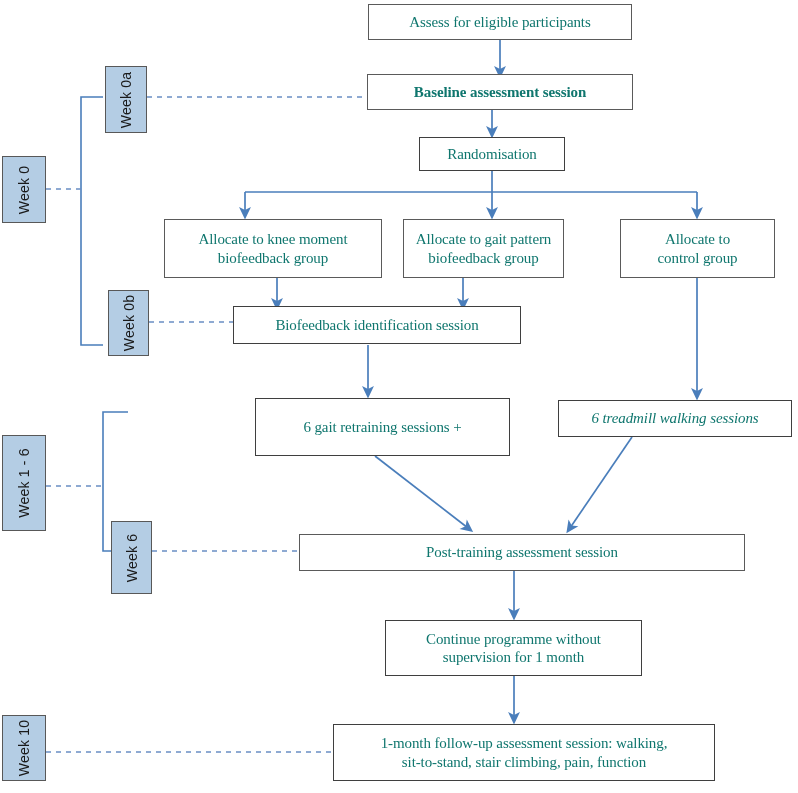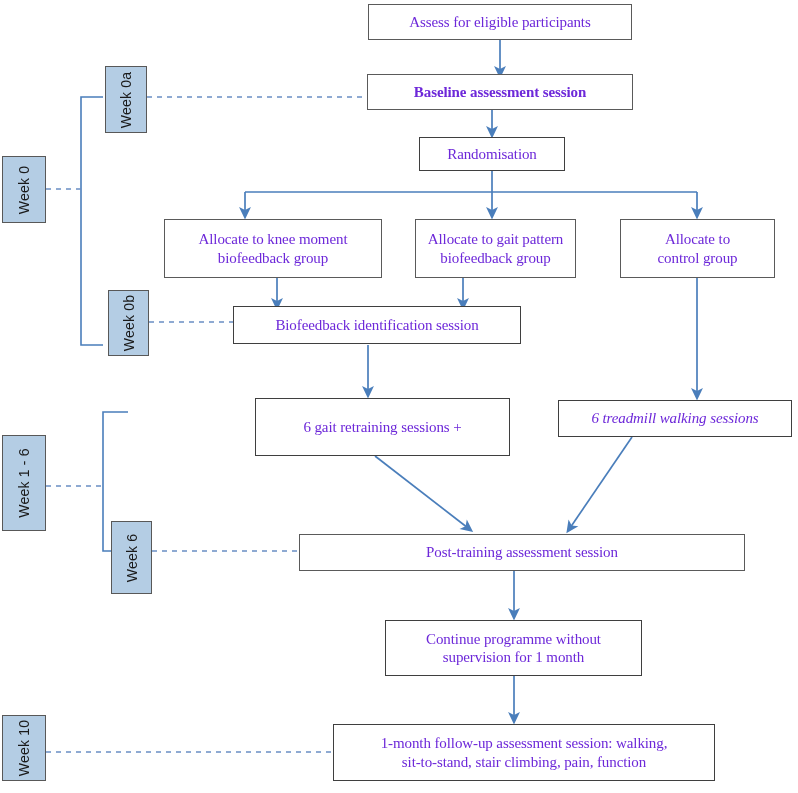--- a/index.html
+++ b/index.html
@@ -27,21 +27,21 @@
   }
   .node {
     position: absolute;
     box-sizing: border-box;
     background: #ffffff;
     border: 1.3px solid #3f3f3f;
     display: flex;
     align-items: center;
     justify-content: center;
     text-align: center;
-    color: #6d28d9;
+    color: #0f766e;
     font-family: "Liberation Serif", "DejaVu Serif", serif;
     font-size: 15px;
     line-height: 1.22;
     letter-spacing: -0.1px;
     padding: 2px 4px;
     z-index: 3;
   }
   .node.thick {
     border: 1.9px solid #5a5a5a;
   }
@@ -159,21 +159,21 @@
     <span>Randomisation</span>
   </div>
 
   <div class="node thick" style="left:164px; top:219px; width:218px; height:59px;">
     <div>
       <div>Allocate to knee moment</div>
       <div>biofeedback group</div>
     </div>
   </div>
 
-  <div class="node thick" style="left:403px; top:219px; width:161px; height:59px;margin-left:12px;">
+  <div class="node thick" style="left:403px; top:219px; width:161px; height:59px;">
     <div>
       <div>Allocate to gait pattern</div>
       <div>biofeedback group</div>
     </div>
   </div>
 
   <div class="node thick" style="left:620px; top:219px; width:155px; height:59px;">
     <div>
       <div>Allocate to</div>
       <div>control group</div>

